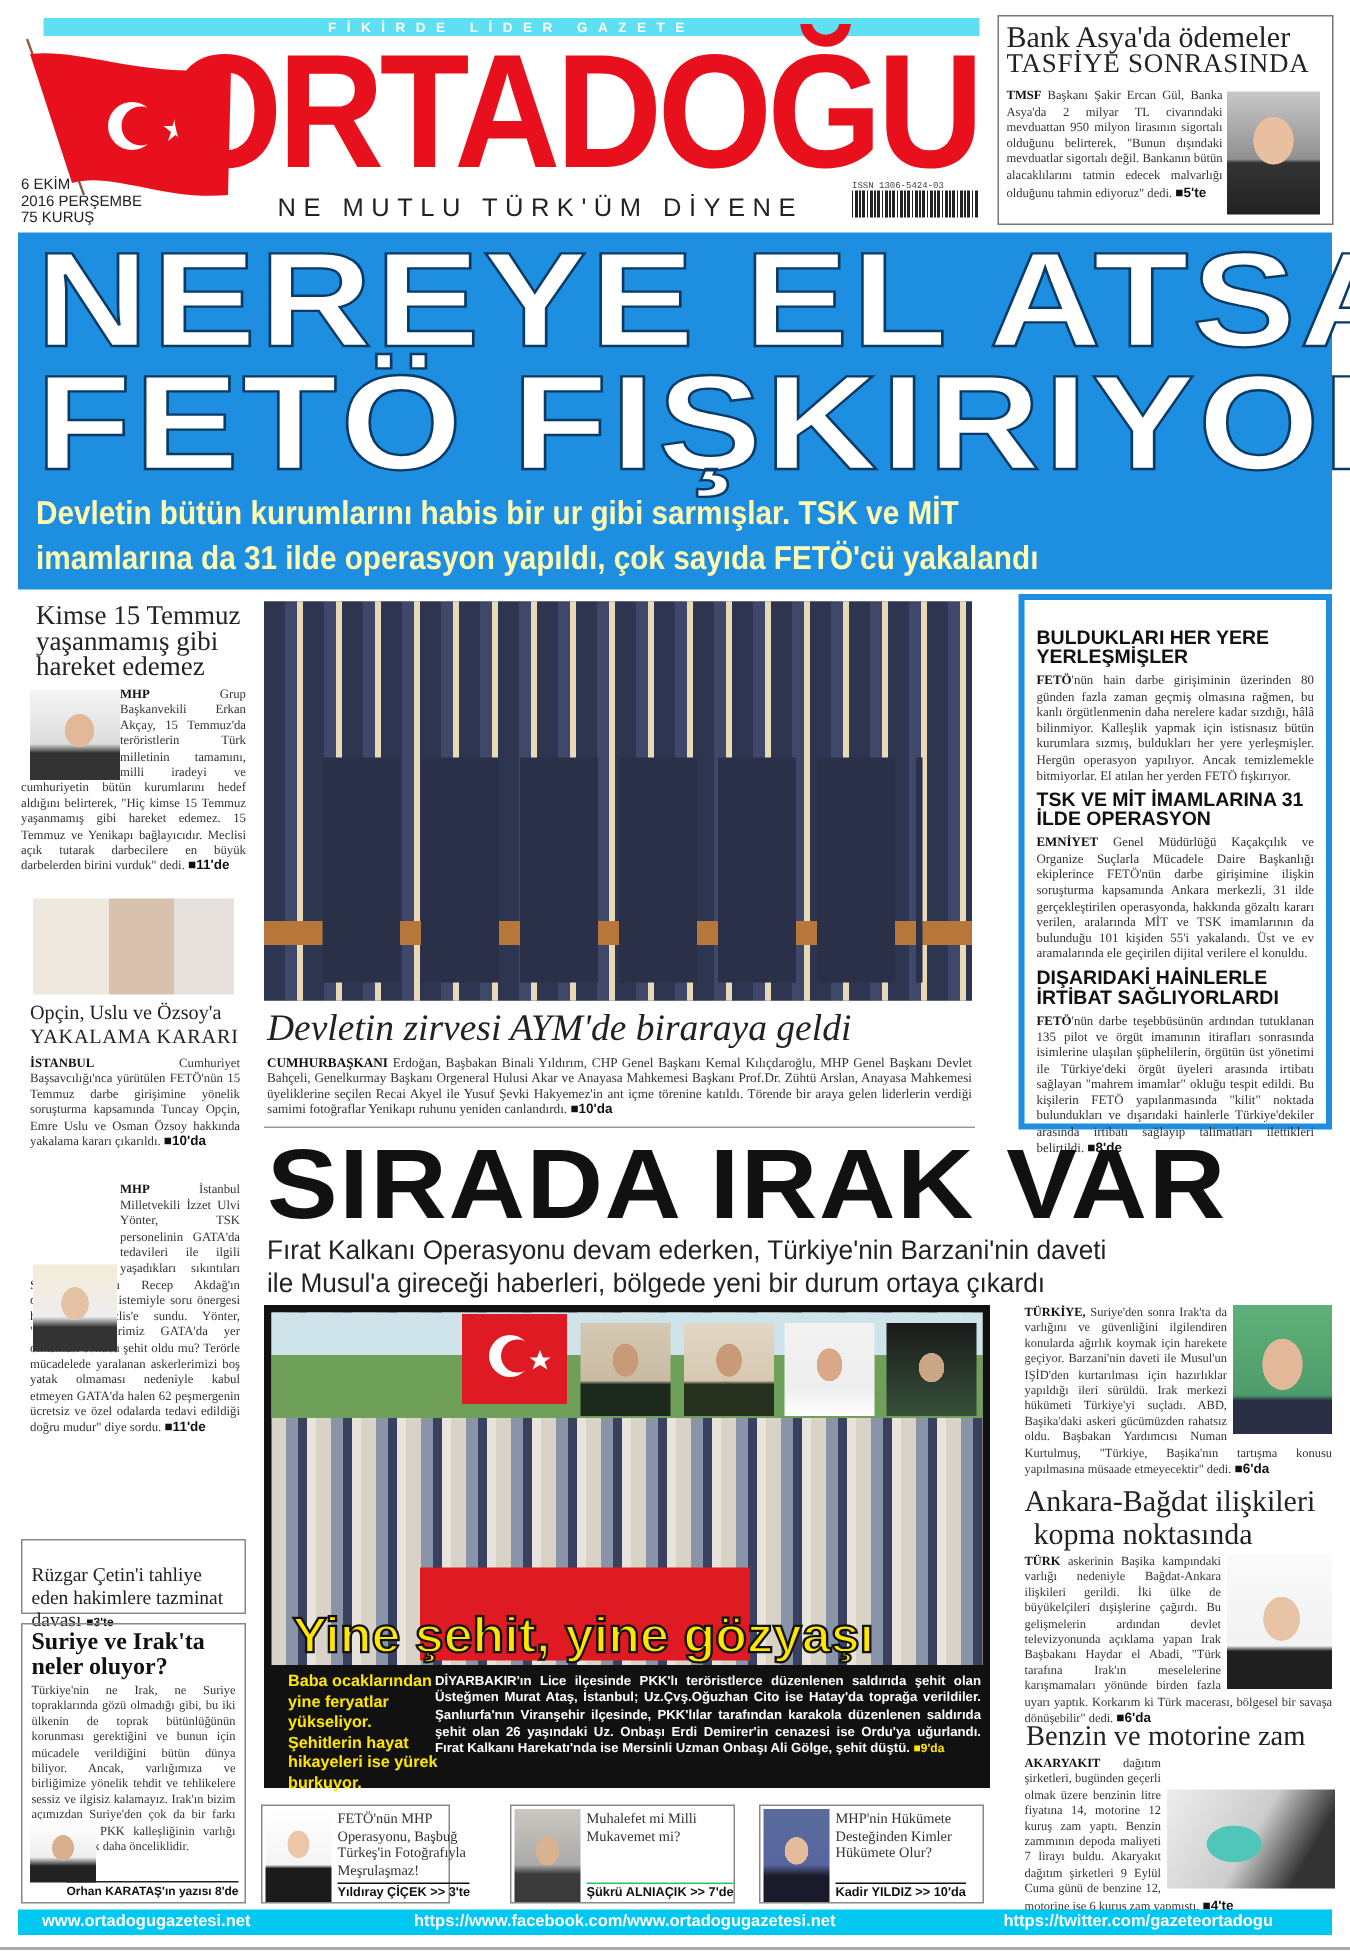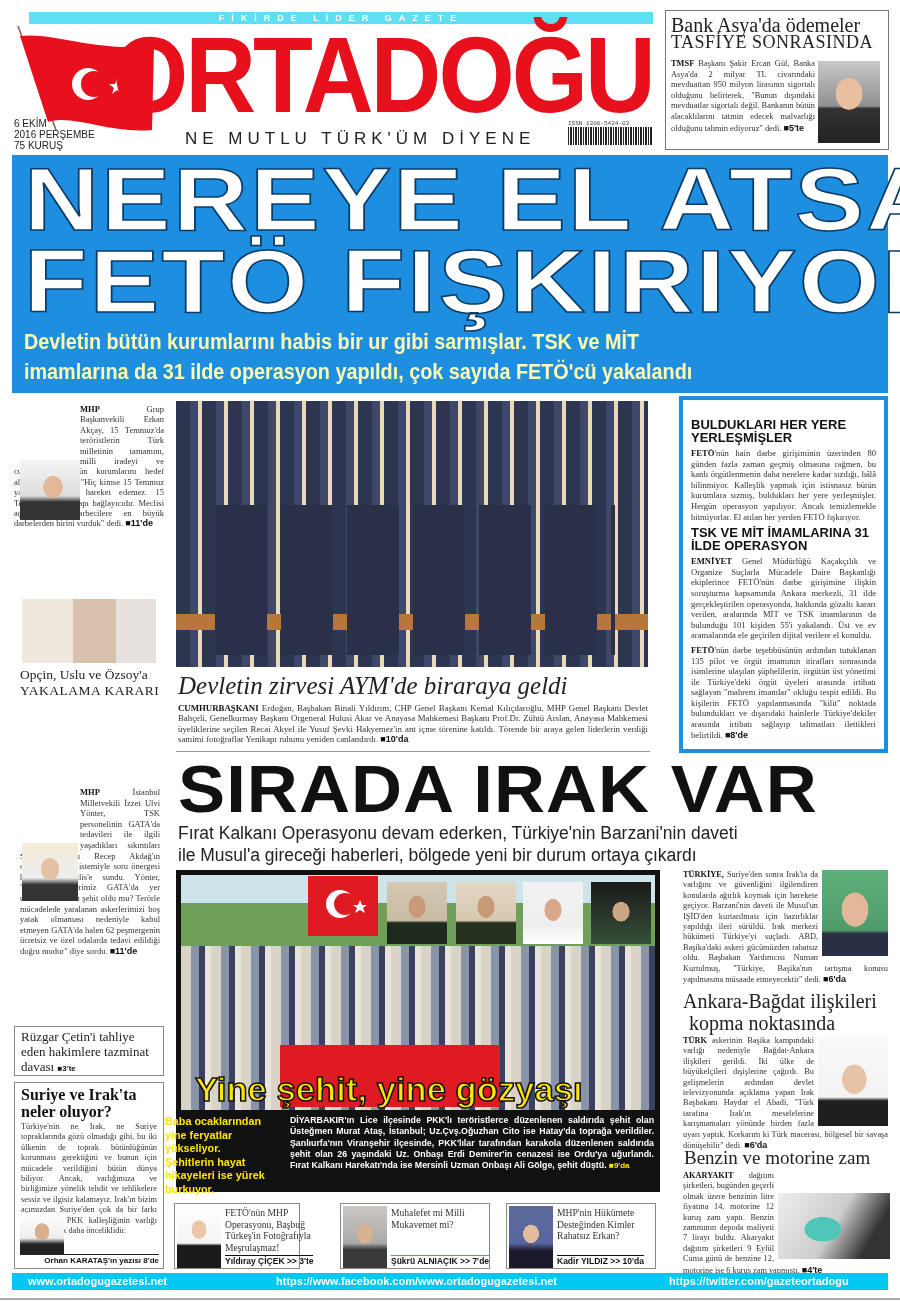--- a/index.html
+++ b/index.html
@@ -70,40 +70,42 @@
 <div class="abs" id="hero">
   <div class="t1">NEREYE EL ATSAN</div>
   <div class="t2">FETÖ FIŞKIRIYOR</div>
   <div class="sub">
     <div>Devletin bütün kurumlarını habis bir ur gibi sarmışlar. TSK ve MİT</div>
     <div>imamlarına da 31 ilde operasyon yapıldı, çok sayıda FETÖ'cü yakalandı</div>
   </div>
 </div>
 
 <div class="abs" style="left:14px;top:400px;width:150px">
+  <div class="col-head" style="font-size:18px;line-height:17px;padding:2px 0 0 10px">Kimse 15 Temmuz yaşanmamış gibi hareket edemez</div>
   <div class="photo" style="left:6px;top:60px;width:60px;height:60px;background:radial-gradient(ellipse 16px 18px at 55% 45%,#e3b898 60%,transparent 62%),linear-gradient(#f4f4f4,#ddd 60%,#333 70%)"></div>
   <div class="body-txt" style="margin-top:4px;font-size:8.5px;line-height:10.4px">
     <div style="float:left;width:66px;height:62px"></div><b>MHP</b><span> Grup Başkanvekili Erkan Akçay, 15 Temmuz'da teröristlerin Türk milletinin tamamını, milli iradeyi ve cumhuriyetin bütün kurumlarını hedef aldığını belirterek, "Hiç kimse 15 Temmuz yaşanmamış gibi hareket edemez. 15 Temmuz ve Yenikapı bağlayıcıdır. Meclisi açık tutarak darbecilere en büyük darbelerden birini vurduk" dedi.</span> <span class="ref">11'de</span>
   </div>
 </div>
 
 <div class="photo" style="left:22px;top:599px;width:134px;height:64px;background:linear-gradient(90deg,#efe8df 0 38%,#d8c2ad 38% 70%,#e6e1dc 70%)"></div>
 <div class="abs" style="left:20px;top:667px;width:140px">
   <div class="col-head" style="font-size:13.5px;line-height:16px;white-space:nowrap">Opçin, Uslu ve Özsoy'a</div>
   <div class="col-head" style="font-size:13.5px;line-height:16px;letter-spacing:0.5px;white-space:nowrap">YAKALAMA KARARI</div>
+  <div class="body-txt" style="margin-top:4px;font-size:8.5px;line-height:10.4px"><b>İSTANBUL</b><span> Cumhuriyet Başsavcılığı'nca yürütülen FETÖ'nün 15 Temmuz darbe girişimine yönelik soruşturma kapsamında Tuncay Opçin, Emre Uslu ve Osman Özsoy hakkında yakalama kararı çıkarıldı.</span> <span class="ref">10'da</span></div>
 </div>
 
 <div class="abs" style="left:20px;top:783px;width:140px">
   <div class="photo" style="left:2px;top:60px;width:56px;height:58px;background:radial-gradient(ellipse 15px 18px at 50% 45%,#e6c2a4 60%,transparent 62%),linear-gradient(#f4ecd8,#eee 60%,#333 72%)"></div>
   <div class="body-txt" style="margin-top:4px;font-size:8.5px;line-height:10.6px">
     <div style="float:left;width:60px;height:62px"></div><b>MHP</b><span> İstanbul Milletvekili İzzet Ulvi Yönter, TSK personelinin GATA'da tedavileri ile ilgili yaşadıkları sıkıntıları Sağlık Bakanı Recep Akdağ'ın cevaplandırması istemiyle soru önergesi hazırlayıp Meclis'e sundu. Yönter, "Yaralı askerlerimiz GATA'da yer olmaması sonucu şehit oldu mu? Terörle mücadelede yaralanan askerlerimizi boş yatak olmaması nedeniyle kabul etmeyen GATA'da halen 62 peşmergenin ücretsiz ve özel odalarda tedavi edildiği doğru mudur" diye sordu.</span> <span class="ref">11'de</span>
   </div>
 </div>
 
-<div class="abs box" style="left:14px;top:1026px;width:150px;height:50px;padding:2px 6px">
+<div class="abs box" style="left:14px;top:1026px;width:150px;height:50px;padding:15px 6px">
   <div class="col-head" style="font-size:13px;line-height:15px"><span>Rüzgar Çetin'i tahliye eden hakimlere tazminat davası</span> <span class="ref" style="font-size:8px">3'te</span></div>
 </div>
 
 <div class="abs box" style="left:14px;top:1082px;width:150px;height:187px;padding:3px 6px">
   <div style="font-family:'Liberation Serif',serif;font-weight:bold;font-size:16px;line-height:17px;color:#111">Suriye ve Irak'ta neler oluyor?</div>
   <div class="photo" style="left:5px;top:130px;width:44px;height:42px;background:radial-gradient(ellipse 12px 14px at 50% 45%,#d9b08e 60%,transparent 62%),linear-gradient(#fff,#eee 60%,#222 74%)"></div>
   <div class="body-txt" style="font-size:8.3px;line-height:10.4px;margin-top:2px">
     <span>Türkiye'nin ne Irak, ne Suriye topraklarında gözü olmadığı gibi, bu iki ülkenin de toprak bütünlüğünün korunması gerektiğini ve bunun için mücadele verildiğini bütün dünya biliyor. Ancak, varlığımıza ve birliğimize yönelik tehdit ve tehlikelere sessiz ve ilgisiz kalamayız. Irak'ın bizim açımızdan Suriye'den çok da bir farkı yok. Hatta, PKK kalleşliğinin varlığı açısından çok daha önceliklidir.</span>
   </div>
   <div style="position:absolute;right:4px;bottom:3px;font-family:'Liberation Sans',sans-serif;font-weight:bold;font-size:8px;color:#111;border-top:1px solid #222;padding-top:1px">Orhan KARATAŞ'ın yazısı 8'de</div>
@@ -116,20 +118,21 @@
 <div class="abs" style="left:215px;top:505px;width:400px;height:150px;background:repeating-linear-gradient(90deg,#2a3048 0 52px,transparent 52px 66px)"></div>
 <div class="abs" style="left:178px;top:672px;font-family:'Liberation Serif',serif;font-style:italic;font-size:25px;line-height:28px;color:#222;white-space:nowrap">Devletin zirvesi AYM'de biraraya geldi</div>
 <div class="abs body-txt" style="left:178px;top:703px;width:470px;font-size:8.8px;line-height:10.4px"><b>CUMHURBAŞKANI</b><span> Erdoğan, Başbakan Binali Yıldırım, CHP Genel Başkanı Kemal Kılıçdaroğlu, MHP Genel Başkanı Devlet Bahçeli, Genelkurmay Başkanı Orgeneral Hulusi Akar ve Anayasa Mahkemesi Başkanı Prof.Dr. Zühtü Arslan, Anayasa Mahkemesi üyeliklerine seçilen Recai Akyel ile Yusuf Şevki Hakyemez'in ant içme törenine katıldı. Törende bir araya gelen liderlerin verdiği samimi fotoğraflar Yenikapı ruhunu yeniden canlandırdı.</span> <span class="ref">10'da</span></div>
 <div class="abs" style="left:176px;top:751px;width:474px;height:1px;background:#999"></div>
 
 <div class="abs" id="fetobox">
   <h3>BULDUKLARI HER YERE YERLEŞMİŞLER</h3>
   <div class="body-txt"><b>FETÖ</b><span>'nün hain darbe girişiminin üzerinden 80 günden fazla zaman geçmiş olmasına rağmen, bu kanlı örgütlenmenin daha nerelere kadar sızdığı, hâlâ bilinmiyor. Kalleşlik yapmak için istisnasız bütün kurumlara sızmış, buldukları her yere yerleşmişler. Hergün operasyon yapılıyor. Ancak temizlemekle bitmiyorlar. El atılan her yerden FETÖ fışkırıyor.</span></div>
   <h3>TSK VE MİT İMAMLARINA 31 İLDE OPERASYON</h3>
   <div class="body-txt"><b>EMNİYET</b><span> Genel Müdürlüğü Kaçakçılık ve Organize Suçlarla Mücadele Daire Başkanlığı ekiplerince FETÖ'nün darbe girişimine ilişkin soruşturma kapsamında Ankara merkezli, 31 ilde gerçekleştirilen operasyonda, hakkında gözaltı kararı verilen, aralarında MİT ve TSK imamlarının da bulunduğu 101 kişiden 55'i yakalandı. Üst ve ev aramalarında ele geçirilen dijital verilere el konuldu.</span></div>
+  <h3>DIŞARIDAKİ HAİNLERLE İRTİBAT SAĞLIYORLARDI</h3>
   <div class="body-txt"><b>FETÖ</b><span>'nün darbe teşebbüsünün ardından tutuklanan 135 pilot ve örgüt imamının itirafları sonrasında isimlerine ulaşılan şüphelilerin, örgütün üst yönetimi ile Türkiye'deki örgüt üyeleri arasında irtibatı sağlayan "mahrem imamlar" okluğu tespit edildi. Bu kişilerin FETÖ yapılanmasında "kilit" noktada bulundukları ve dışarıdaki hainlerle Türkiye'dekiler arasında irtibatı sağlayıp talimatları ilettikleri belirtildi.</span> <span class="ref">8'de</span></div>
 </div>
 
 <div class="abs" style="left:178px;top:756px;font-family:'Liberation Sans',sans-serif;font-weight:bold;font-size:66px;line-height:66px;color:#111;letter-spacing:1px;white-space:nowrap;transform:scaleX(1.07);transform-origin:left top">SIRADA IRAK VAR</div>
 <div class="abs" style="left:178px;top:822px;font-family:'Liberation Sans',sans-serif;font-size:18px;line-height:22px;color:#222;white-space:nowrap;transform:scaleX(0.97);transform-origin:left top">
   <div>Fırat Kalkanı Operasyonu devam ederken, Türkiye'nin Barzani'nin daveti</div>
   <div>ile Musul'a gireceği haberleri, bölgede yeni bir durum ortaya çıkardı</div>
 </div>
 
 <div class="abs" style="left:176px;top:870px;width:484px;height:322px;background:#111"></div>
@@ -141,21 +144,21 @@
     <circle cx="32" cy="28" r="14" fill="#fff"></circle>
     <circle cx="37" cy="28" r="11" fill="#e01a22"></circle>
   <polygon points="52,24 54,29 59,29 55,32 57,37 52,34 47,37 49,32 45,29 50,29" fill="#fff"></polygon>
 </svg>
 <div class="photo" style="left:387px;top:882px;width:60px;height:62px;background:radial-gradient(ellipse 14px 18px at 50% 40%,#c99a78 60%,transparent 62%),linear-gradient(#d5c9b4,#c9bba2 62%,#1f2a1f 66%)"></div>
 <div class="photo" style="left:456px;top:882px;width:60px;height:62px;background:radial-gradient(ellipse 14px 18px at 50% 40%,#c99a78 60%,transparent 62%),linear-gradient(#e3d8c6,#d6c8b0 62%,#26301f 66%)"></div>
 <div class="photo" style="left:523px;top:882px;width:60px;height:62px;background:radial-gradient(ellipse 14px 18px at 50% 45%,#d9a888 60%,transparent 62%),linear-gradient(#f2f2f2,#eee 70%,#fff)"></div>
 <div class="photo" style="left:591px;top:882px;width:60px;height:62px;background:radial-gradient(ellipse 14px 16px at 50% 48%,#cba684 60%,transparent 62%),linear-gradient(#1a1a1a,#37503a)"></div>
 <div class="abs" style="left:280px;top:1045px;width:220px;height:62px;background:#e01a22"></div>
 <div class="abs" style="left:195px;top:1072px;font-family:'Liberation Sans',sans-serif;font-weight:bold;font-size:33px;line-height:36px;color:#ffe600;-webkit-text-stroke:1.5px #111;white-space:nowrap;transform:scaleX(1.05);transform-origin:left top">Yine şehit, yine gözyaşı</div>
-<div class="abs" style="left:165px;top:1115px;width:100px;font-family:'Liberation Sans',sans-serif;font-weight:bold;font-size:10.8px;line-height:13.5px;color:#ffe600">Baba ocaklarından yine feryatlar yükseliyor. Şehitlerin hayat hikayeleri ise yürek burkuyor.</div>
+<div class="abs" style="left:192px;top:1115px;width:100px;font-family:'Liberation Sans',sans-serif;font-weight:bold;font-size:10.8px;line-height:13.5px;color:#ffe600">Baba ocaklarından yine feryatlar yükseliyor. Şehitlerin hayat hikayeleri ise yürek burkuyor.</div>
 <div class="abs" style="left:290px;top:1115px;width:364px;font-family:'Liberation Sans',sans-serif;font-weight:bold;font-size:8.8px;line-height:11.3px;color:#fff;text-align:justify"><span>DİYARBAKIR'ın Lice ilçesinde PKK'lı teröristlerce düzenlenen saldırıda şehit olan Üsteğmen Murat Ataş, İstanbul; Uz.Çvş.Oğuzhan Cito ise Hatay'da toprağa verildiler. Şanlıurfa'nın Viranşehir ilçesinde, PKK'lılar tarafından karakola düzenlenen saldırıda şehit olan 26 yaşındaki Uz. Onbaşı Erdi Demirer'in cenazesi ise Ordu'ya uğurlandı. Fırat Kalkanı Harekatı'nda ise Mersinli Uzman Onbaşı Ali Gölge, şehit düştü.</span> <span class="ref" style="color:#ffe600;font-size:8px">9'da</span></div>
 
 <div class="abs body-txt" style="left:683px;top:870px;width:205px;font-size:8.3px;line-height:10.4px">
   <div class="photo" style="position:relative;float:right;width:66px;height:86px;margin:0 0 2px 4px;background:radial-gradient(ellipse 22px 28px at 50% 46%,#e2b898 60%,transparent 62%),linear-gradient(#5fb07a,#4e9c6a 70%,#2a2f45 74%)"></div>
   <b>TÜRKİYE,</b><span> Suriye'den sonra Irak'ta da varlığını ve güvenliğini ilgilendiren konularda ağırlık koymak için harekete geçiyor. Barzani'nin daveti ile Musul'un IŞİD'den kurtarılması için hazırlıklar yapıldığı ileri sürüldü. Irak merkezi hükümeti Türkiye'yi suçladı. ABD, Başika'daki askeri gücümüzden rahatsız oldu. Başbakan Yardımcısı Numan Kurtulmuş, "Türkiye, Başika'nın tartışma konusu yapılmasına müsaade etmeyecektir" dedi.</span> <span class="ref">6'da</span>
 </div>
 
 <div class="abs" style="left:683px;top:990px;width:205px">
   <div class="col-head" style="font-size:20px;line-height:22px;white-space:nowrap">Ankara-Bağdat ilişkileri</div>
   <div class="col-head" style="font-size:20px;line-height:22px;white-space:nowrap;padding-left:6px">kopma noktasında</div>
@@ -178,21 +181,21 @@
   <div style="position:absolute;left:50px;top:3px;width:98px;font-family:'Liberation Serif',serif;font-size:9.6px;line-height:11.5px;color:#333">FETÖ'nün MHP Operasyonu, Başbuğ Türkeş'in Fotoğrafıyla Meşrulaşmaz!</div>
   <div style="position:absolute;left:50px;bottom:2px;font-family:'Liberation Sans',sans-serif;font-weight:bold;font-size:8.5px;color:#111;border-top:1px solid #111;white-space:nowrap">Yıldıray ÇİÇEK &gt;&gt; 3'te</div>
 </div>
 <div class="abs box" style="left:340px;top:1203px;width:150px;height:66px">
   <div class="photo" style="left:2px;top:2px;width:44px;height:62px;background:radial-gradient(ellipse 13px 16px at 50% 45%,#d8b392 60%,transparent 62%),linear-gradient(#ccc7c0,#aaa 60%,#3a3a3a 70%)"></div>
   <div style="position:absolute;left:50px;top:3px;width:98px;font-family:'Liberation Serif',serif;font-size:9.6px;line-height:11.5px;color:#333">Muhalefet mi Milli Mukavemet mi?</div>
   <div style="position:absolute;left:50px;bottom:2px;font-family:'Liberation Sans',sans-serif;font-weight:bold;font-size:8.5px;color:#111;border-top:1px solid #22c55e;white-space:nowrap">Şükrü ALNIAÇIK &gt;&gt; 7'de</div>
 </div>
 <div class="abs box" style="left:506px;top:1203px;width:150px;height:66px">
   <div class="photo" style="left:2px;top:2px;width:44px;height:62px;background:radial-gradient(ellipse 13px 15px at 50% 45%,#e3bc9c 60%,transparent 62%),linear-gradient(#5a6a9a,#5866a0 60%,#1a1a2a 72%)"></div>
-  <div style="position:absolute;left:50px;top:3px;width:98px;font-family:'Liberation Serif',serif;font-size:9.6px;line-height:11.5px;color:#333">MHP'nin Hükümete Desteğinden Kimler Rahatsız Erkan?</div>
+  <div style="position:absolute;left:50px;top:3px;width:98px;font-family:'Liberation Serif',serif;font-size:9.6px;line-height:11.5px;color:#333">MHP'nin Hükümete Desteğinden Kimler Hükümete Olur?</div>
   <div style="position:absolute;left:50px;bottom:2px;font-family:'Liberation Sans',sans-serif;font-weight:bold;font-size:8.5px;color:#111;border-top:1px solid #111;white-space:nowrap">Kadir YILDIZ &gt;&gt; 10'da</div>
 </div>
 
 <div class="abs" id="footer">
   <span style="left:16px">www.ortadogugazetesi.net</span>
   <span style="left:264px">https://www.facebook.com/www.ortadogugazetesi.net</span>
   <span style="left:657px">https://twitter.com/gazeteortadogu</span>
 </div>
 <div class="abs" id="bline"></div>
 

